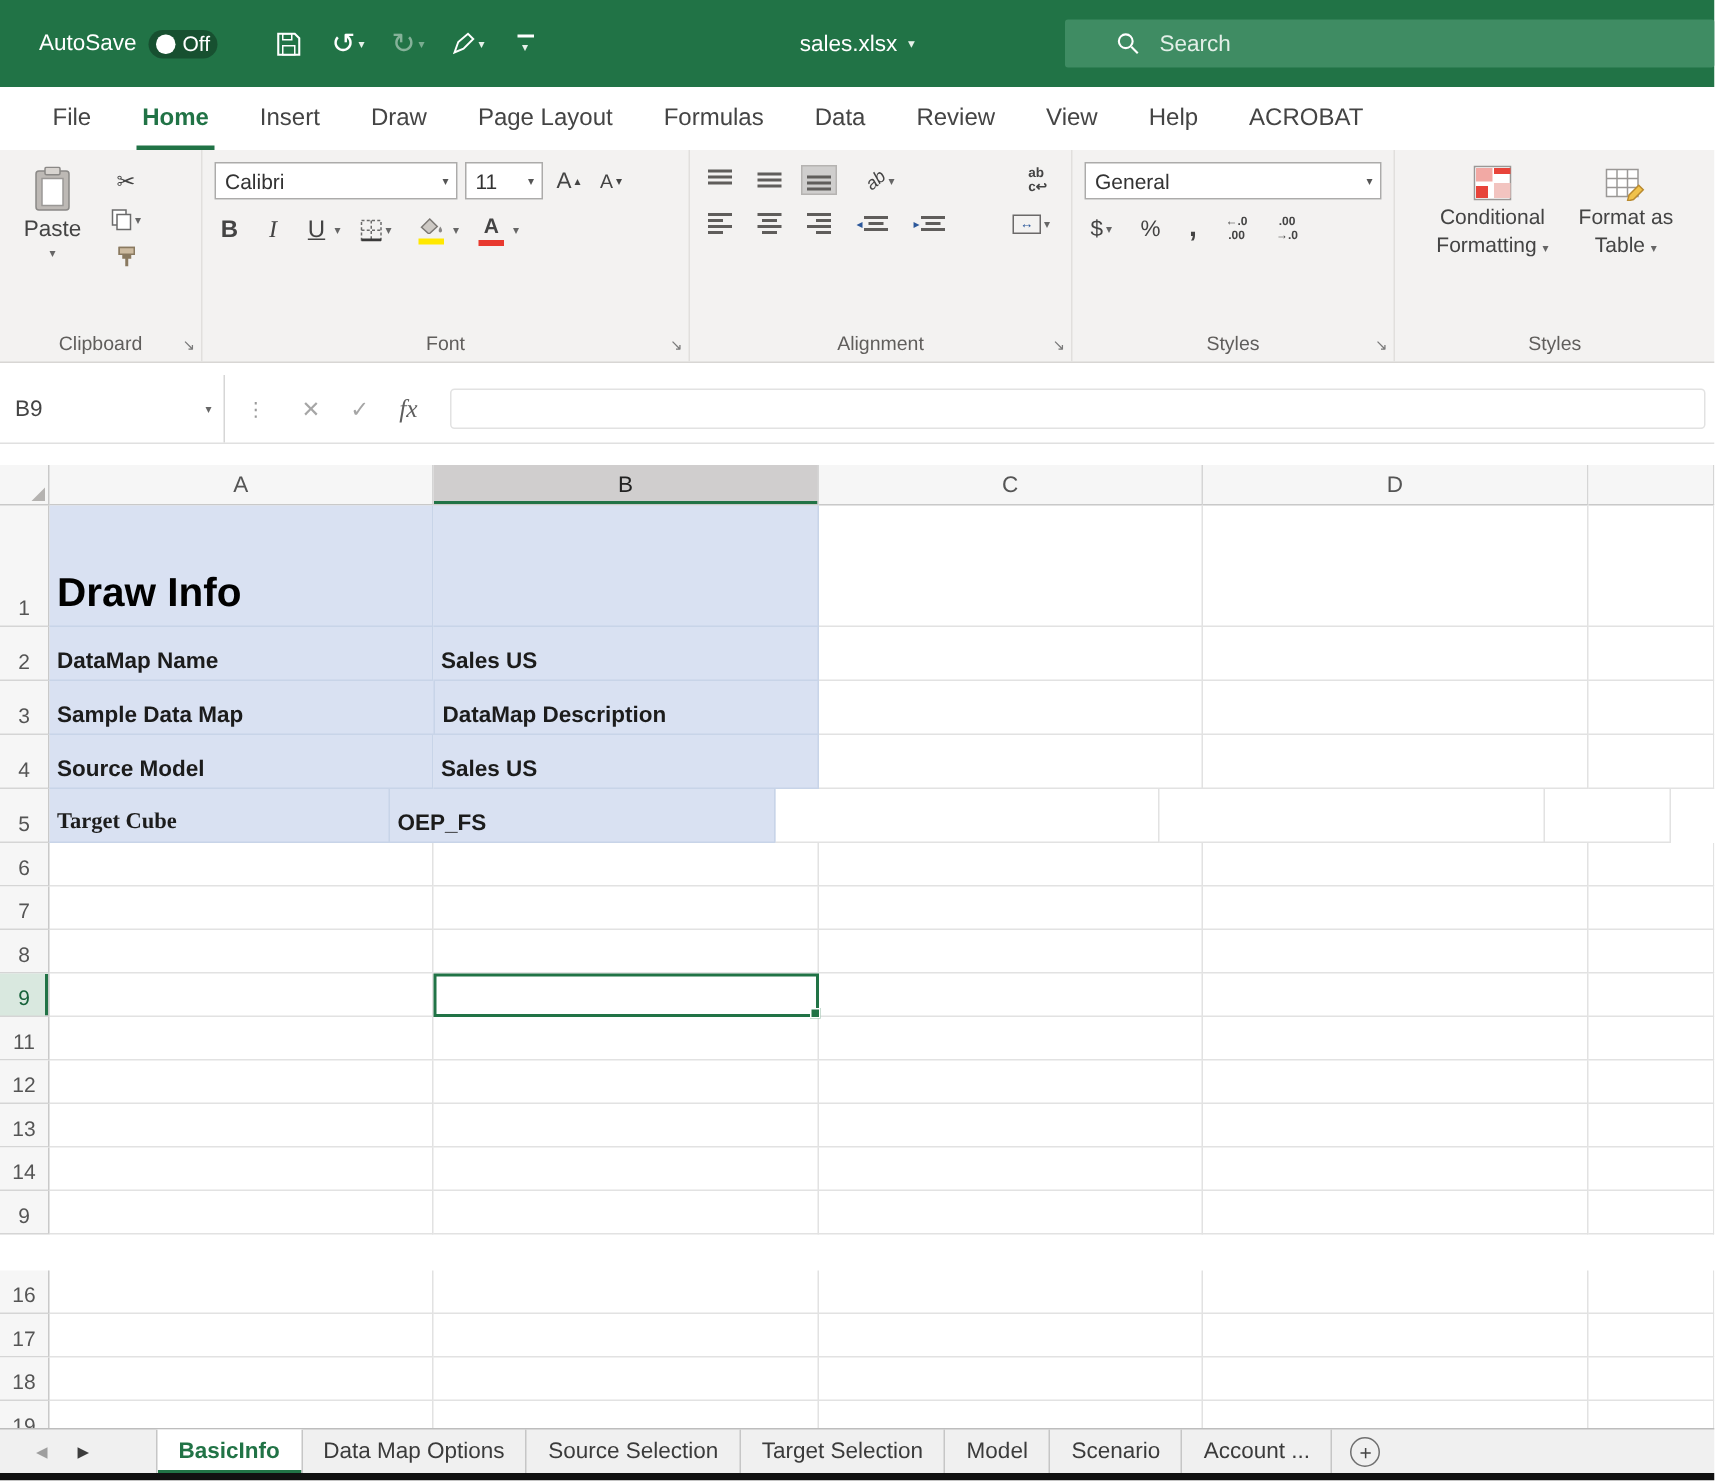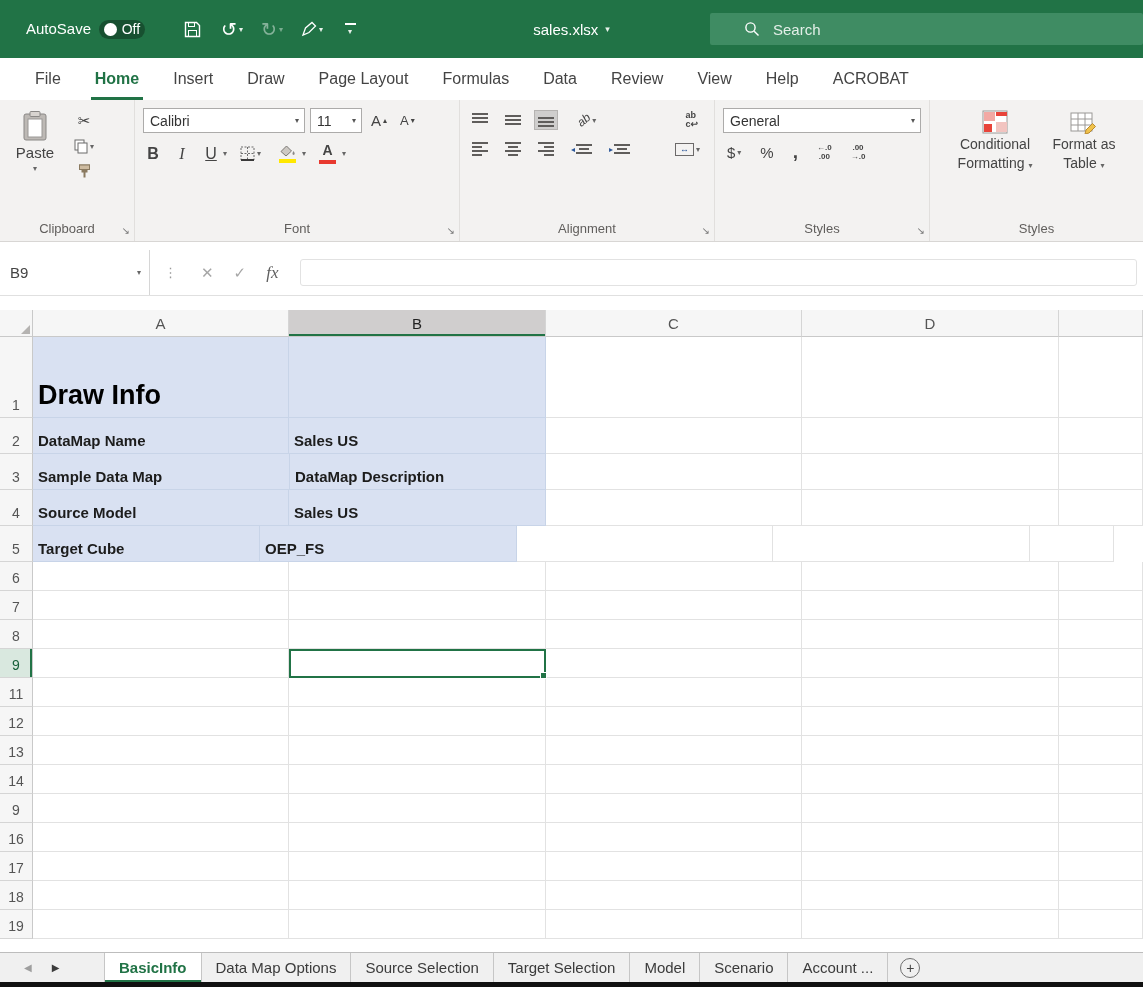--- a/index.html
+++ b/index.html
@@ -474,21 +474,21 @@
       <div class="grid-row" style="height: 36px;">
         <div class="row-h">4</div>
         <div class="cell filled" style="width: 256px; background: rgb(217, 225, 242);">Source Model</div>
         <div class="cell filled" style="width: 257px; background: rgb(217, 225, 242);">Sales US</div>
         <div class="cell" style="width: 256px;"></div>
         <div class="cell" style="width: 257px;"></div>
         <div class="cell" style="width: 84px;"></div>
       </div>
       <div class="grid-row" style="height: 36px;">
         <div class="row-h">5</div>
-        <div class="cell filled" style="width: 227px; background: rgb(217, 225, 242);">Target Cube</div>
+        <div class="cell filled" style="width: 227px; background: rgb(217, 225, 242); font-family: Liberation Serif, serif;">Target Cube</div>
         <div class="cell filled" style="width: 257px; background: rgb(217, 225, 242);">OEP_FS</div>
         <div class="cell" style="width: 256px;"></div>
         <div class="cell" style="width: 257px;"></div>
         <div class="cell" style="width: 84px;"></div>
       </div>
       <div class="grid-row" style="height: 29px;">
         <div class="row-h">6</div>
         <div class="cell" style="width: 256px;"></div>
         <div class="cell" style="width: 257px;"></div>
         <div class="cell" style="width: 256px;"></div>
@@ -552,21 +552,21 @@
         <div class="cell" style="width: 84px;"></div>
       </div>
       <div class="grid-row" style="height: 29px;">
         <div class="row-h">9</div>
         <div class="cell" style="width: 256px;"></div>
         <div class="cell" style="width: 257px;"></div>
         <div class="cell" style="width: 256px;"></div>
         <div class="cell" style="width: 257px;"></div>
         <div class="cell" style="width: 84px;"></div>
       </div>
-      <div class="grid-row" style="height: 29px;">
+      <div class="grid-row" style="height: 29px; margin-top: 24px;">
         <div class="row-h">16</div>
         <div class="cell" style="width: 256px;"></div>
         <div class="cell" style="width: 257px;"></div>
         <div class="cell" style="width: 256px;"></div>
         <div class="cell" style="width: 257px;"></div>
         <div class="cell" style="width: 84px;"></div>
       </div>
       <div class="grid-row" style="height: 29px;">
         <div class="row-h">17</div>
         <div class="cell" style="width: 256px;"></div>

